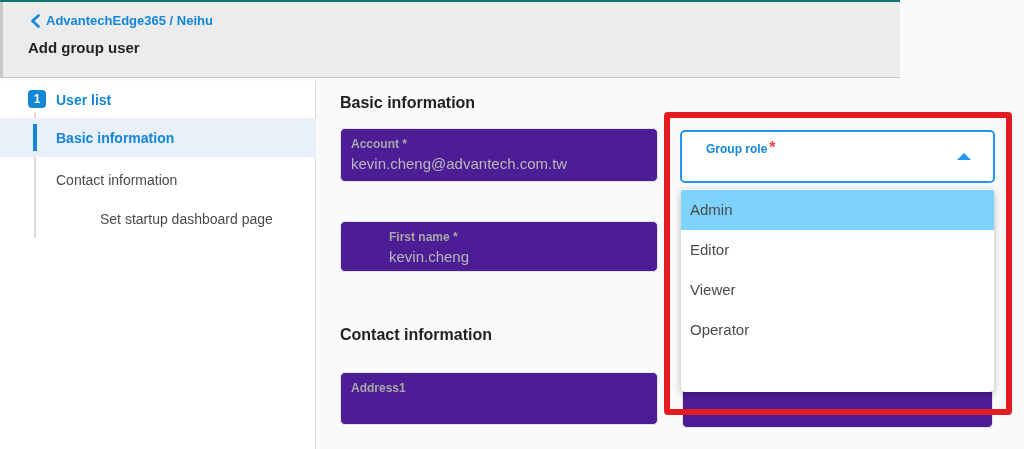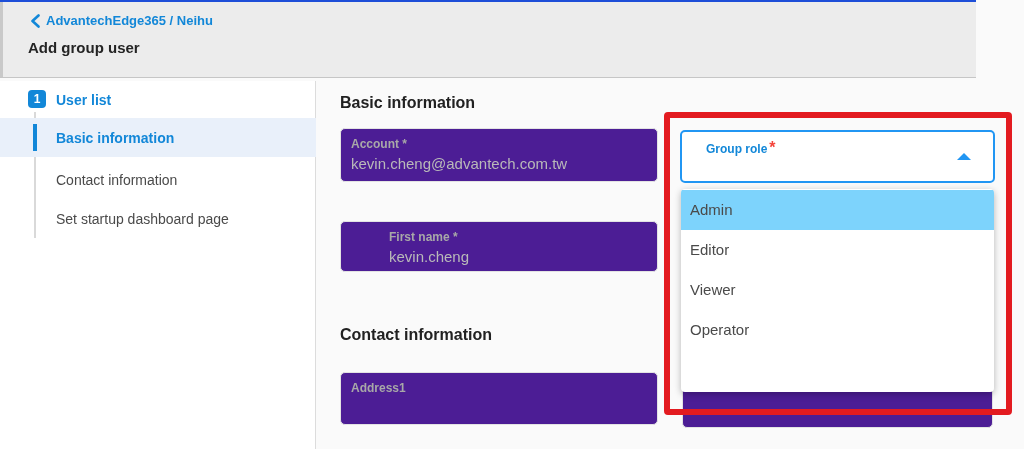--- a/index.html
+++ b/index.html
@@ -11,23 +11,23 @@
   }
   *{margin:0;padding:0;box-sizing:border-box;}
   html,body{background:#ffffff;}
   body{font-family:"Liberation Sans","DejaVu Sans",sans-serif;}
   #screen{
     position:relative;width:1024px;height:449px;background:#fafafa;overflow:hidden;
   }
 
   
   .header{
-    position:absolute;left:0;top:0;width:976px;height:78px;
+    position:absolute;left:0;top:0;width:900px;height:78px;
     background:var(--header-bg);
-    border-top:2px solid #1d4ed8;
+    border-top:2px solid #0f766e;
     border-bottom:1px solid #c6c6c6;
   }
   .header::before{
     content:"";position:absolute;left:0;top:0;width:3px;height:100%;background:#c9c9c9;
   }
   .breadcrumb{
     position:absolute;left:30px;top:11px;display:flex;align-items:center;gap:6px;
     color:var(--accent-blue);font-size:13px;font-weight:bold;cursor:pointer;
   }
   .breadcrumb svg{display:block;}
@@ -56,21 +56,21 @@
     position:absolute;left:0;width:316px;height:39px;display:flex;align-items:center;cursor:pointer;
   }
   .side-item .lbl{margin-left:56px;font-size:14px;color:#4a4a4a;}
   .side-item.active{background:var(--active-item-bg);}
   .side-item.active .lbl{color:var(--accent-blue);font-weight:bold;}
   .active-bar{
     position:absolute;left:33px;top:6px;width:4px;height:27px;background:var(--accent-blue);
   }
   .item-basic{top:37px;}
   .item-contact{top:79px;}
-  .item-startup{top:118px;}
+  .item-startup{top:118px;padding-left:44px;}
 
   
   .main{position:absolute;left:317px;top:79px;width:707px;height:370px;background:#fafafa;}
   .section-heading{
     position:absolute;font-size:16px;font-weight:bold;color:#212121;
   }
   .h-basic{left:23px;top:15px;}
   .h-contact{left:23px;top:247px;}
 
   .field{

